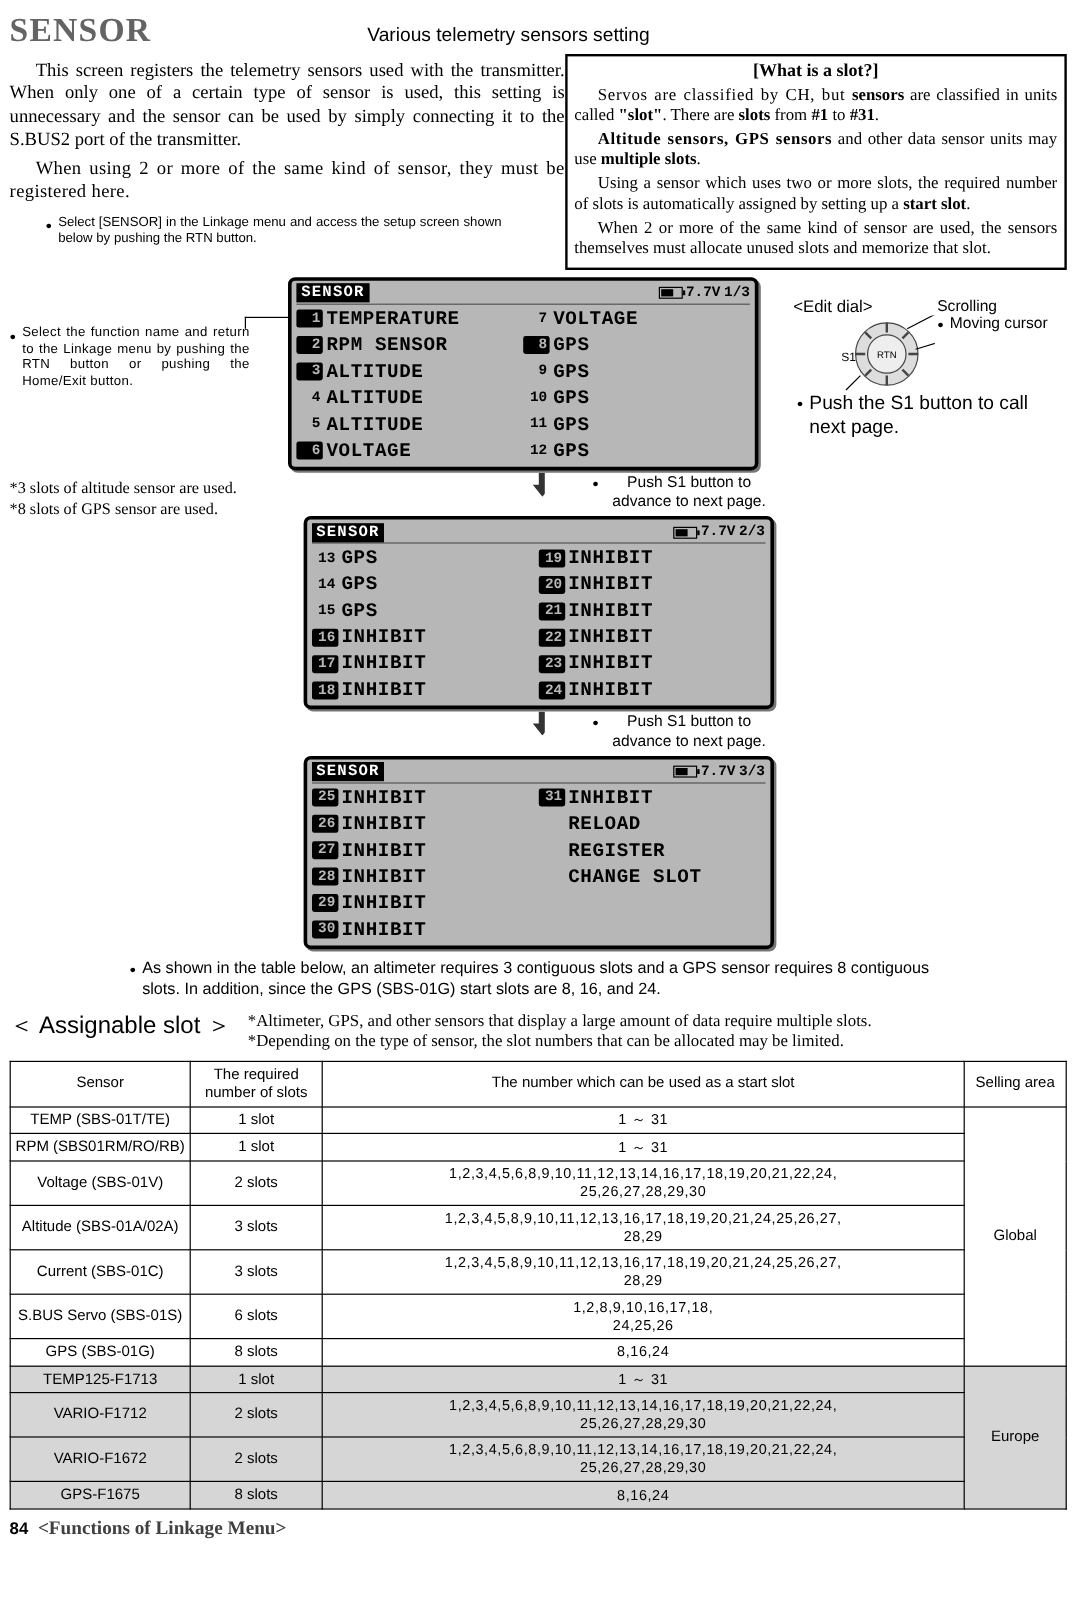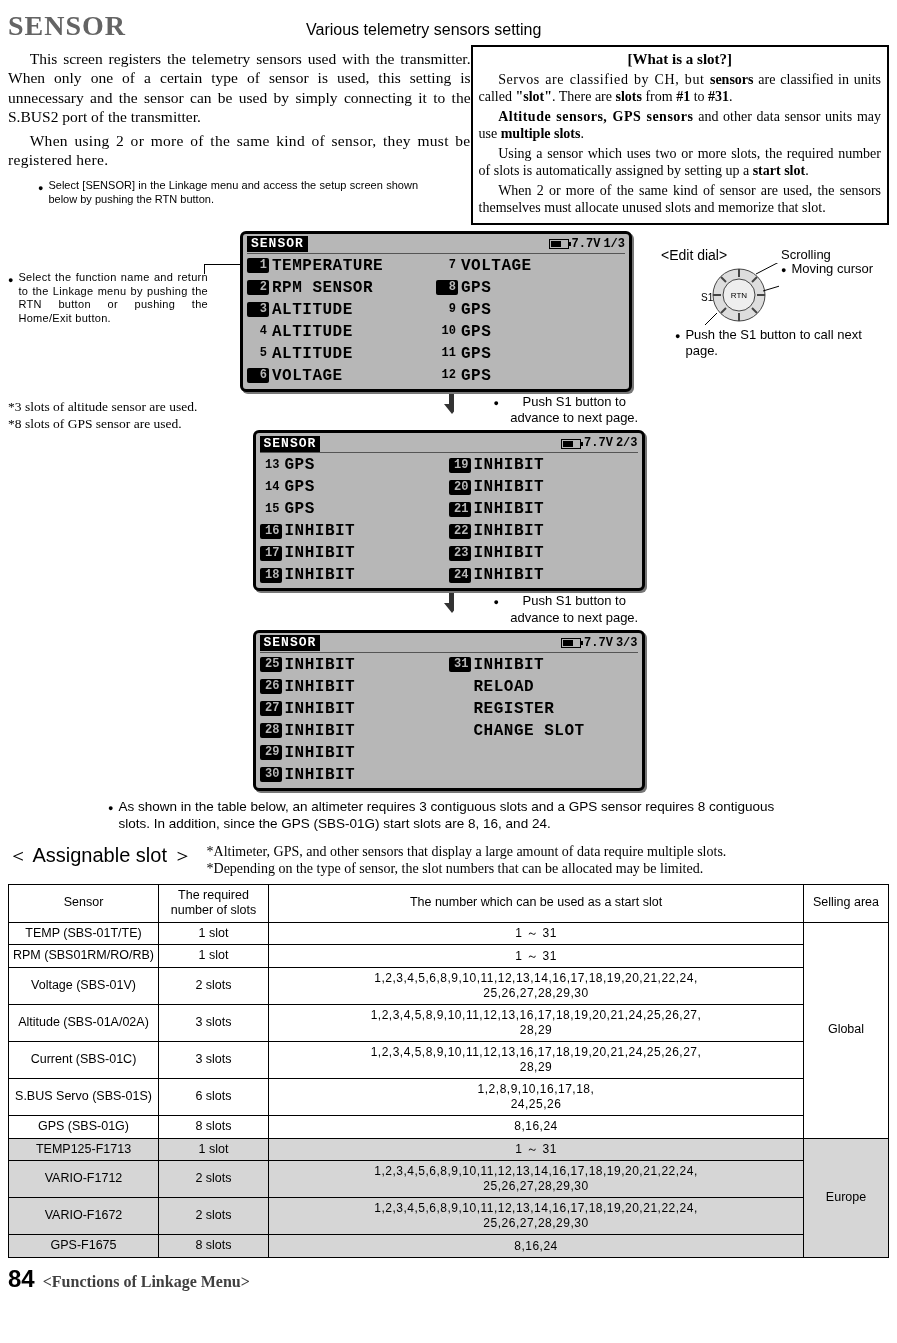--- a/index.html
+++ b/index.html
@@ -29,21 +29,21 @@
   .annot-left { position: absolute; left: 0; top: 40px; width: 200px; font-family: Arial, sans-serif; font-size: 13px; text-align: justify; }
   .annot-left .bullet { align-items: flex-start; }
   .annot-left-line { position: absolute; top: 33px; left: 196px; width: 72px; height: 1px; background: #000; }
   .annot-left-line-v { position: absolute; top: 33px; left: 196px; width: 1px; height: 10px; background: #000; }
   .annot-left-line-v2 { position: absolute; top: 22px; left: 268px; width: 1px; height: 12px; background: #000; }
   .footn { position: absolute; left: 0; top: 168px; font-family: "Times New Roman", serif; font-size: 13.5px; }
   .dial-area { position: absolute; right: 0; top: 16px; width: 240px; font-family: Arial, sans-serif; font-size: 13px; }
   .dial-label { position: absolute; left: 12px; top: 0; font-size: 14px; }
   .dial-scroll { position: absolute; left: 132px; top: 0; font-size: 13px; }
   .dial-moving { display:flex; position: absolute; left: 132px; top: 14px; font-size: 13px; }
-  .dial-push { display:flex; position: absolute; left: 26px; top: 80px; font-size: 13px; }
+  .dial-push { display:flex; position: absolute; left: 15px; top: 80px; font-size: 16px; }
   .dial-svg { position: absolute; left: 50px; top: 16px; }
   .screen-box { border: 3px solid #000; border-radius: 6px; background: #b7b7b7; font-family: "Courier New", monospace; font-weight: bold; margin: 0 auto; position: relative; padding: 2px 4px 2px 4px; box-shadow: 2px 2px 0 #777; }
   .screen1 { width: 392px; margin-left: 232px; }
   .screen2 { width: 392px; margin: 4px auto 0 auto; }
   .screen3 { width: 392px; margin: 4px auto 0 auto; }
   .sh-title-row { display: flex; align-items: center; justify-content: space-between; font-size: 14px; height: 18px; border-bottom: 1px solid #555; margin-bottom: 1px; }
   .sh-title { background: #000; color: #fff; padding: 0 4px; font-size: 13px; letter-spacing: 1px; }
   .sh-batt { display: flex; align-items: center; gap: 3px; font-size: 12px; margin-left: 28px; }
   .batt-icon { width: 20px; height: 10px; border: 1px solid #000; position: relative; }
   .batt-icon::after { content: ""; position: absolute; right: -3px; top: 2px; width: 2px; height: 4px; background: #000; }
@@ -60,21 +60,21 @@
   .table-note-bullet { font-family: Arial, sans-serif; font-size: 13.5px; margin: 8px 0 2px 100px; max-width: 700px; }
   .assign-row { display: flex; align-items: flex-start; margin-top: 10px; gap: 14px; }
   .assign-h { font-family: Arial, sans-serif; font-size: 20px; }
   .assign-notes { font-family: "Times New Roman", serif; font-size: 14px; }
   table.slot { border-collapse: collapse; width: 100%; margin-top: 6px; font-family: Arial, sans-serif; font-size: 12.5px; }
   table.slot th, table.slot td { border: 1px solid #000; padding: 3px 4px; text-align: center; vertical-align: middle; }
   table.slot th { font-weight: normal; background: #fff; }
   table.slot .eu td { background: #d6d6d6; }
   table.slot .eu td.area { background: #d6d6d6; }
   .page-foot { margin-top: 6px; display: flex; align-items: baseline; gap: 8px; }
-  .page-num { font-family: Arial, sans-serif; font-weight: bold; font-size: 24px; }
+  .page-num { font-family: Arial, sans-serif; font-weight: bold; font-size: 14px; }
   .page-section { font-family: "Times New Roman", serif; font-weight: bold; font-size: 16px; color: #404040; }
 </style>
 </head>
 <body>
 
 <div class="title-row">
   <div class="title-main">SENSOR</div>
   <div class="title-sub">Various telemetry sensors setting</div>
 </div>
 

